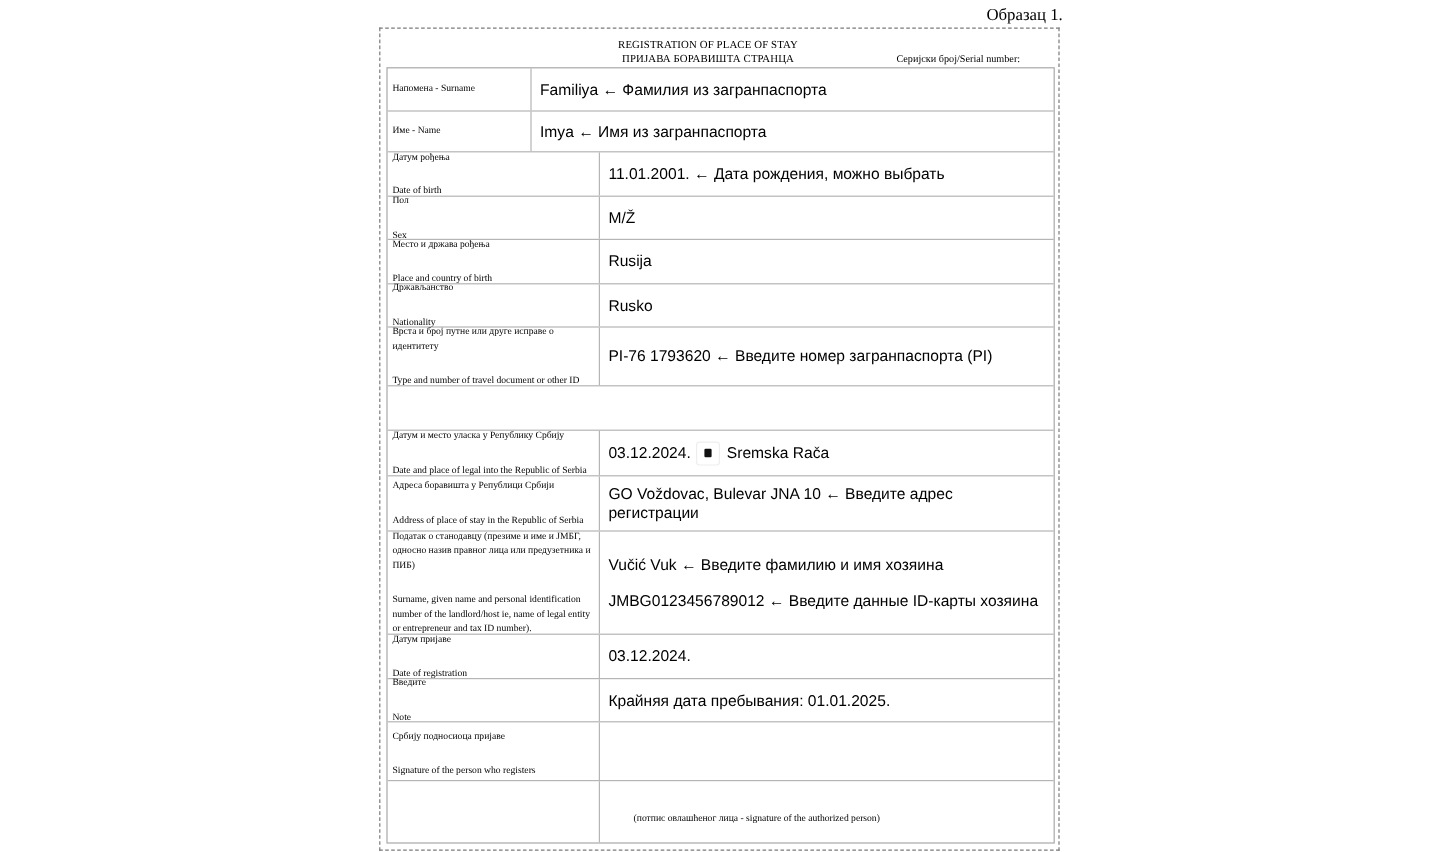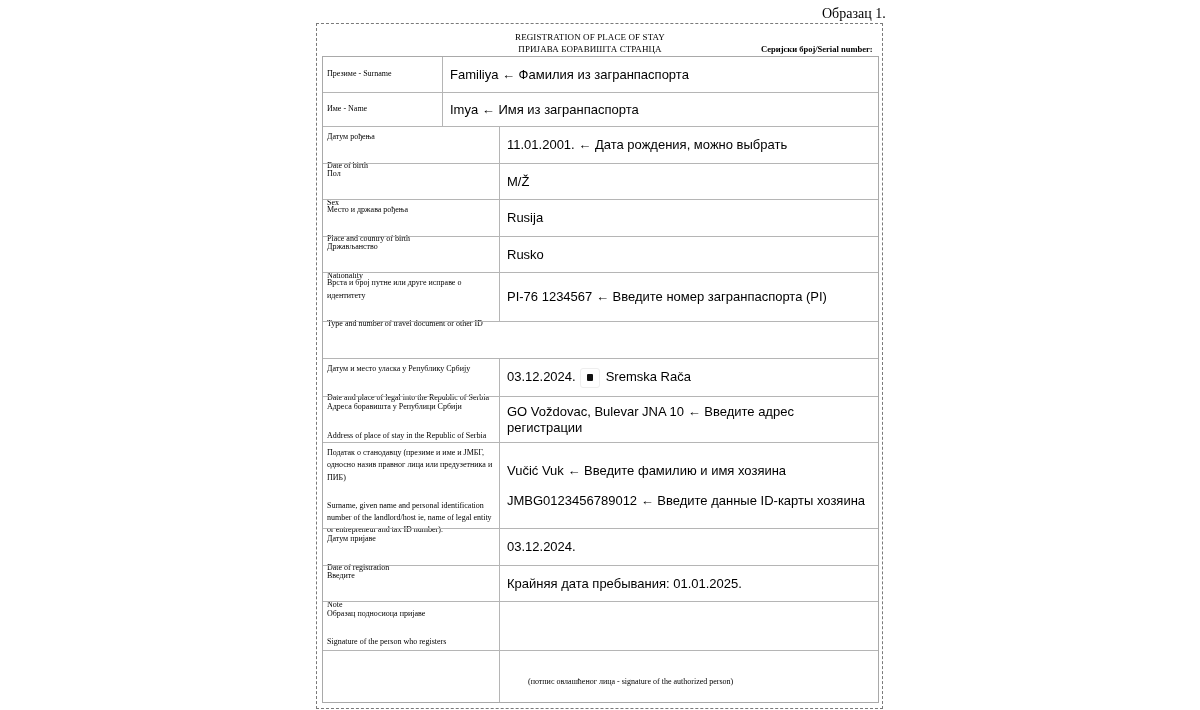--- a/index.html
+++ b/index.html
@@ -11,39 +11,39 @@
 
   #frame {
     position: absolute; left: 316px; top: 23px; width: 567px; height: 686px;
     border: 1px dashed #7a7a7a; box-sizing: border-box;
   }
   #title-en, #title-sr {
     position: absolute; left: 0; width: 546px; text-align: center; font-size: 9px; letter-spacing: 0.1px;
   }
   #title-en { top: 8px; left: 0; }
   #title-sr { top: 20px; left: 0; }
-  #serial { position: absolute; top: 20px; left: 444px; font-size: 8.5px; font-weight: bold; }
+  #serial { position: absolute; top: 20px; left: 430px; font-size: 8.5px; }
 
   #form-table {
     position: absolute; left: 5px; top: 32px; width: 557px;
     border: 1px solid #a9a9a9; box-sizing: border-box;
   }
   .row { position: relative; display: flex; border-top: 1px solid #b5b5b5; box-sizing: border-box; }
   .row:first-child { border-top: none; }
   .lbl {
     box-sizing: border-box; padding: 4px 4px; font-size: 8px; line-height: 12.5px;
     display: flex; flex-direction: column; justify-content: center; border-right: 1px solid #b5b5b5;
   }
   .lbl .l2 { margin-top: 16px; }
   .val {
     flex: 1; display: flex; flex-direction: column; justify-content: center; padding: 0 7px;
     font-size: 13px; line-height: 16px;
   }
   .narrow .lbl { width: 120px; }
-  .wide .lbl { width: 177px; justify-content: space-between; }
+  .wide .lbl { width: 177px; }
   .val .line2 { margin-top: 14px; }
   .cal-icon {
     display: inline-block; width: 20px; height: 20px; border: 1px solid #eeeeee; border-radius: 3px;
     vertical-align: middle; margin: 0 6px 0 4px; position: relative; box-sizing: border-box; background: #fff;
   }
   .cal-icon::after {
     content: ""; position: absolute; left: 6px; top: 5px; width: 6px; height: 7px; background: #111; border-radius: 1px;
   }
   .sig-note { position: absolute; left: 28px; bottom: 12px; font-size: 8px; }
 </style>
@@ -53,21 +53,21 @@
 <div id="form-number" class="serif">Образац 1.</div>
 
 <div id="frame" class="serif">
   <div id="title-sr">ПРИЈАВА БОРАВИШТА СТРАНЦА</div>
   <div id="title-en">REGISTRATION OF PLACE OF STAY</div>
   <div id="serial">Серијски број/Serial number:</div>
 
   <div id="form-table">
 
     <div class="row narrow" style="height:35px">
-      <div class="lbl">Презиме - Surname</div>
+      <div class="lbl">Напомена - Surname</div>
       <div class="val sans">Familiya ← Фамилия из загранпаспорта</div>
     </div>
 
     <div class="row narrow" style="height:34px">
       <div class="lbl">Име - Name</div>
       <div class="val sans">Imya ← Имя из загранпаспорта</div>
     </div>
 
     <div class="row wide" style="height:37px">
       <div class="lbl">
@@ -99,21 +99,21 @@
         <span class="l2">Nationality</span>
       </div>
       <div class="val sans">Rusko</div>
     </div>
 
     <div class="row wide" style="height:49px">
       <div class="lbl">
         <span>Врста и број путне или друге исправе о идентитету</span>
         <span class="l2">Type and number of travel document or other ID</span>
       </div>
-      <div class="val sans">PI-76 1234567 ← Введите номер загранпаспорта (PI)</div>
+      <div class="val sans">PI-76 1793620 ← Введите номер загранпаспорта (PI)</div>
     </div>
 
     <div class="row wide" style="height:37px">
       <div class="val sans"></div>
     </div>
 
     <div class="row wide" style="height:38px">
       <div class="lbl">
         <span>Датум и место уласка у Републику Србију</span>
         <span class="l2">Date and place of legal into the Republic of Serbia</span>
@@ -155,21 +155,21 @@
     <div class="row wide" style="height:36px">
       <div class="lbl">
         <span>Введите</span>
         <span class="l2">Note</span>
       </div>
       <div class="val sans">Крайняя дата пребывания: 01.01.2025.</div>
     </div>
 
     <div class="row wide" style="height:49px">
       <div class="lbl" style="justify-content:space-between; padding:6px 4px 2px 4px;">
-        <span>Образац подносиоца пријаве</span>
+        <span>Србију подносиоца пријаве</span>
         <span>Signature of the person who registers</span>
       </div>
       <div class="val sans"></div>
     </div>
 
     <div class="row wide" style="height:52px">
       <div class="lbl"></div>
       <div class="val" style="position:relative;">
         <span class="sig-note serif">(потпис овлашћеног лица - signature of the authorized person)</span>
       </div>

